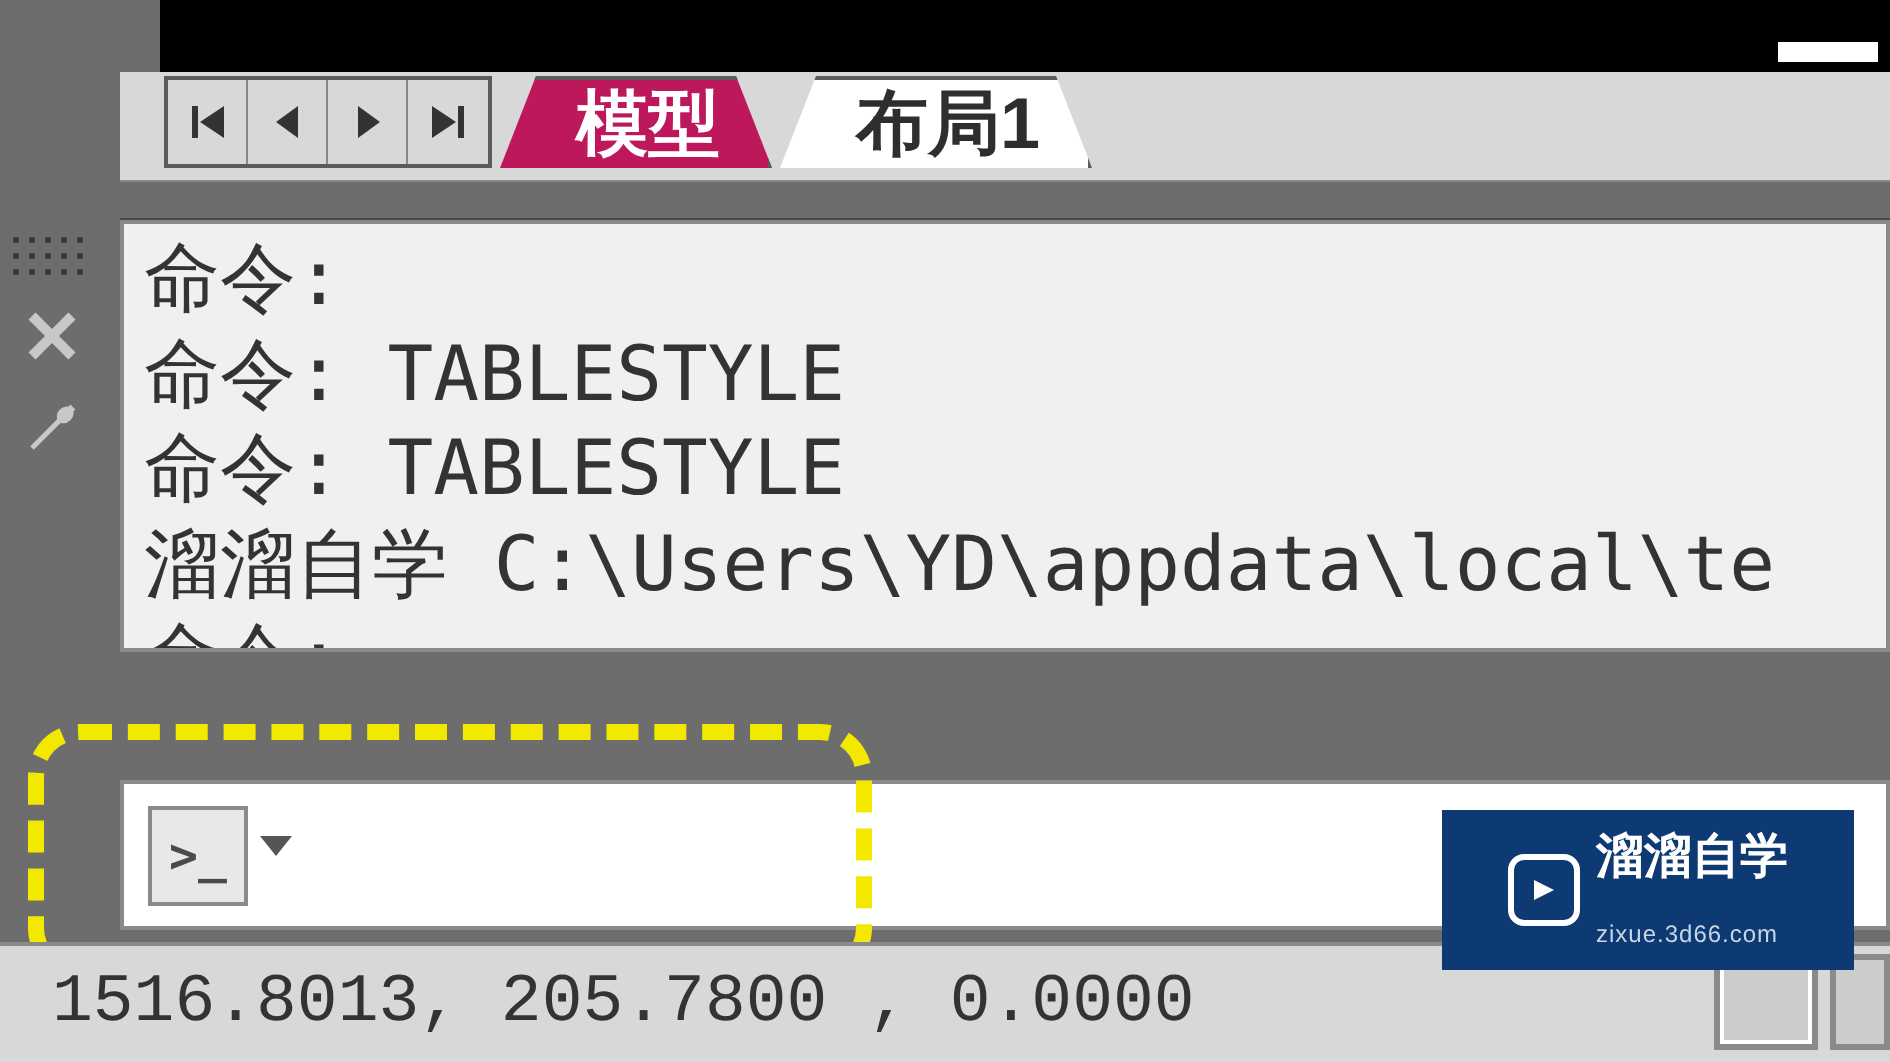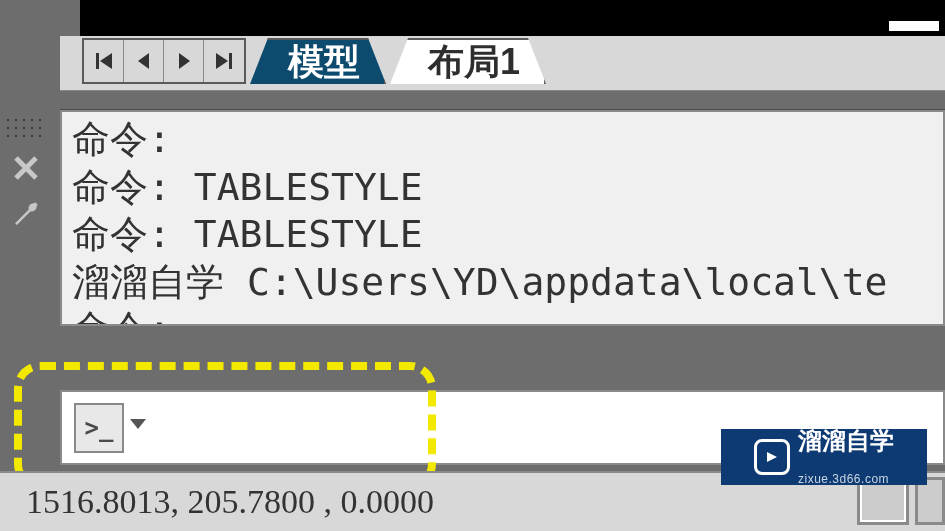--- a/index.html
+++ b/index.html
@@ -53,21 +53,21 @@
       font-weight: 600;
       color: #2e2e2e;
       background: #fff;
       border-top: 2px solid #5a5a5a;
       border-right: 2px solid #5a5a5a;
       margin-left: 4px;
       position: relative;
       clip-path: polygon(18px 0, calc(100% - 18px) 0, 100% 100%, 0 100%);
     }
     .tab.active {
-      background: #0c4a6e;
+      background: #be185d;
       color: #fff;
       clip-path: polygon(18px 0, calc(100% - 18px) 0, 100% 100%, 0 100%);
     }
     .divider-bar {
       position: absolute;
       left: 60px; top: 90px; right: 0;
       height: 20px;
       background: #6d6d6d;
       border-top: 1px solid #888;
       border-bottom: 1px solid #4a4a4a;
@@ -156,42 +156,42 @@
     }
     .status-bar {
       position: absolute;
       left: 0; bottom: 0; right: 0;
       height: 60px;
       background: #d8d8d8;
       border-top: 2px solid #8a8a8a;
       display: flex; align-items: center;
       padding-left: 26px;
       font-size: 34px;
-      font-family: Liberation Serif, serif;
+      font-family: Liberation Mono, monospace;
       color: #333;
     }
     .status-square {
       position: absolute;
       right: 36px; bottom: 6px;
       width: 52px; height: 48px;
       background: #ccc;
       border: 3px solid #8a8a8a;
       box-shadow: inset 0 0 0 2px #fff;
     }
     .status-square2 {
       position: absolute;
       right: 0; bottom: 6px;
       width: 30px; height: 48px;
       background: #ccc;
       border: 3px solid #8a8a8a;
     }
     .watermark {
       position: absolute;
       right: 18px; bottom: 46px;
-      width: 206px; height: 56px;
+      width: 206px; height: 80px;
       background: #0d3a72;
       display: flex; align-items: center; justify-content: center;
       gap: 8px;
     }
     .wm-play {
       width: 36px; height: 36px;
       border: 3px solid #fff;
       border-radius: 8px;
       display: flex; align-items: center; justify-content: center;
     }

